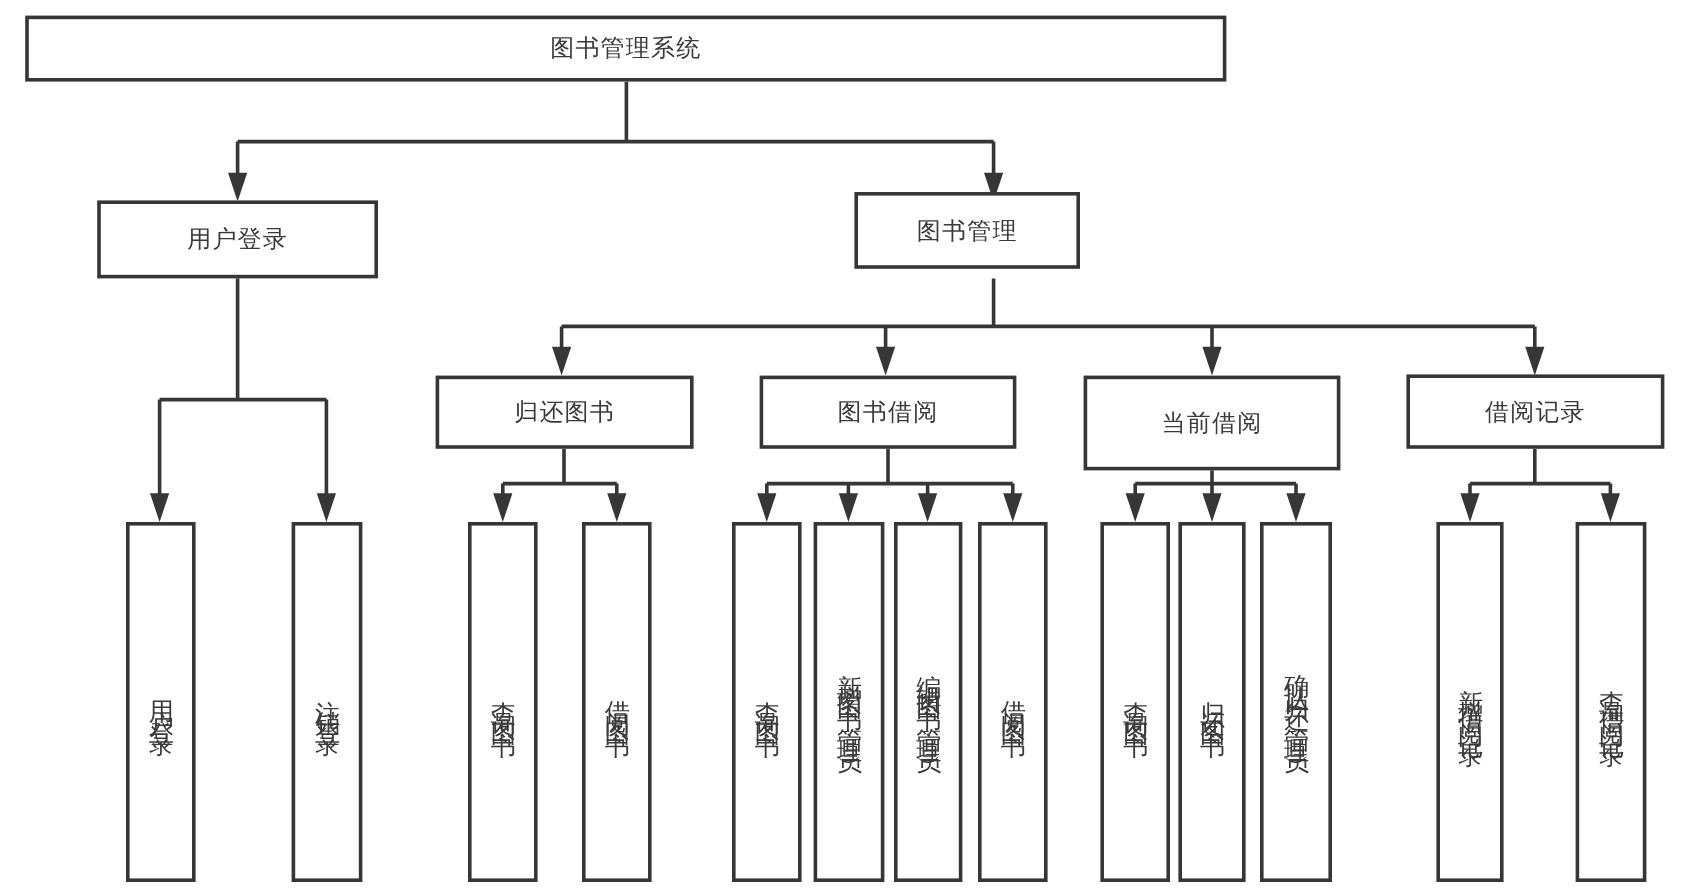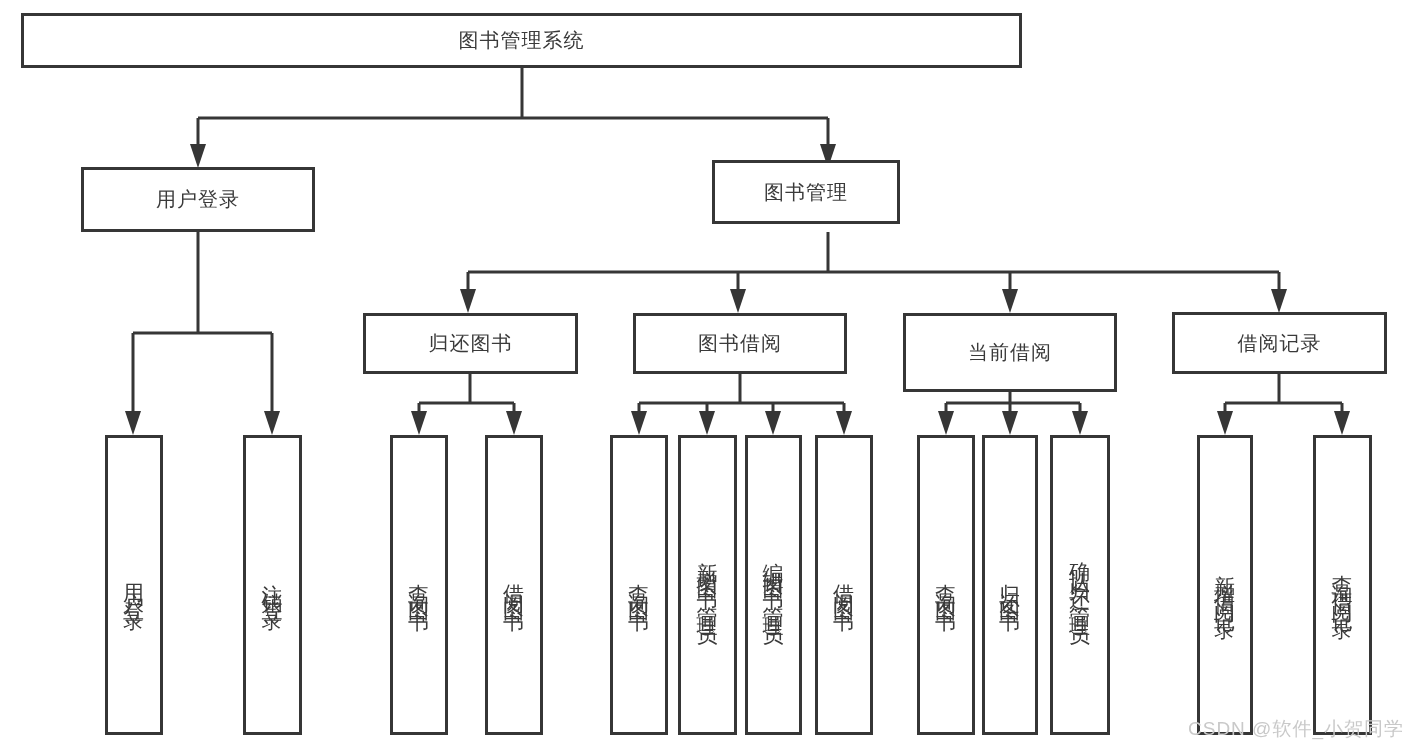--- a/index.html
+++ b/index.html
@@ -180,15 +180,14 @@
     <span class="vtext">确认归还（管理员）</span>
   </div>
 
   <div class="node v n-g5c1">
     <span class="vtext">新增借阅记录</span>
   </div>
   <div class="node v n-g5c2">
     <span class="vtext">查询借阅记录</span>
   </div>
 
-  <div class="watermark">CSDN @软件_小贺同学</div>
 
 </div>
 
 </body></html>

